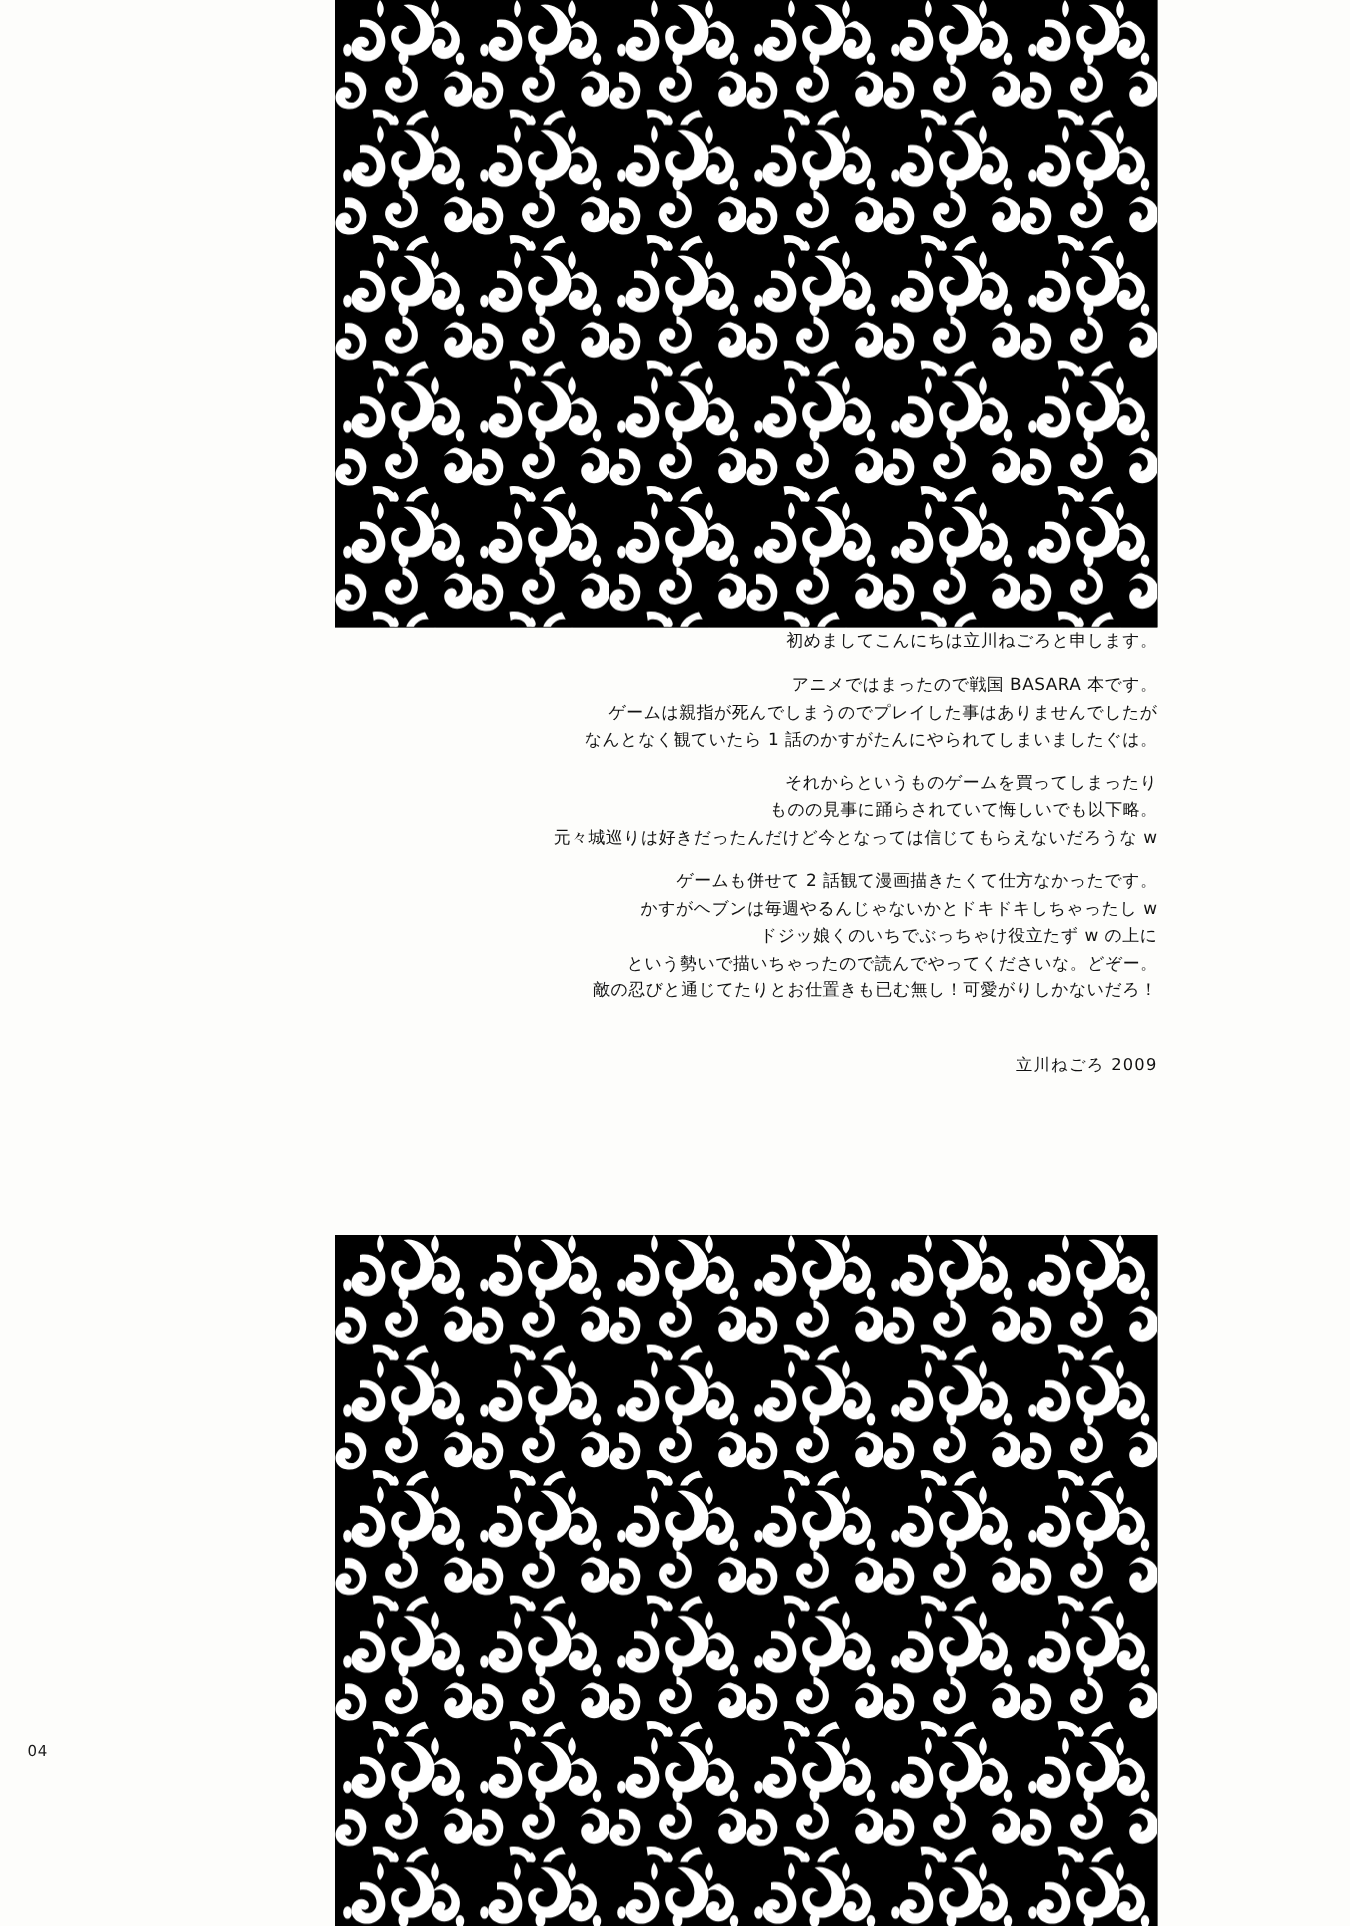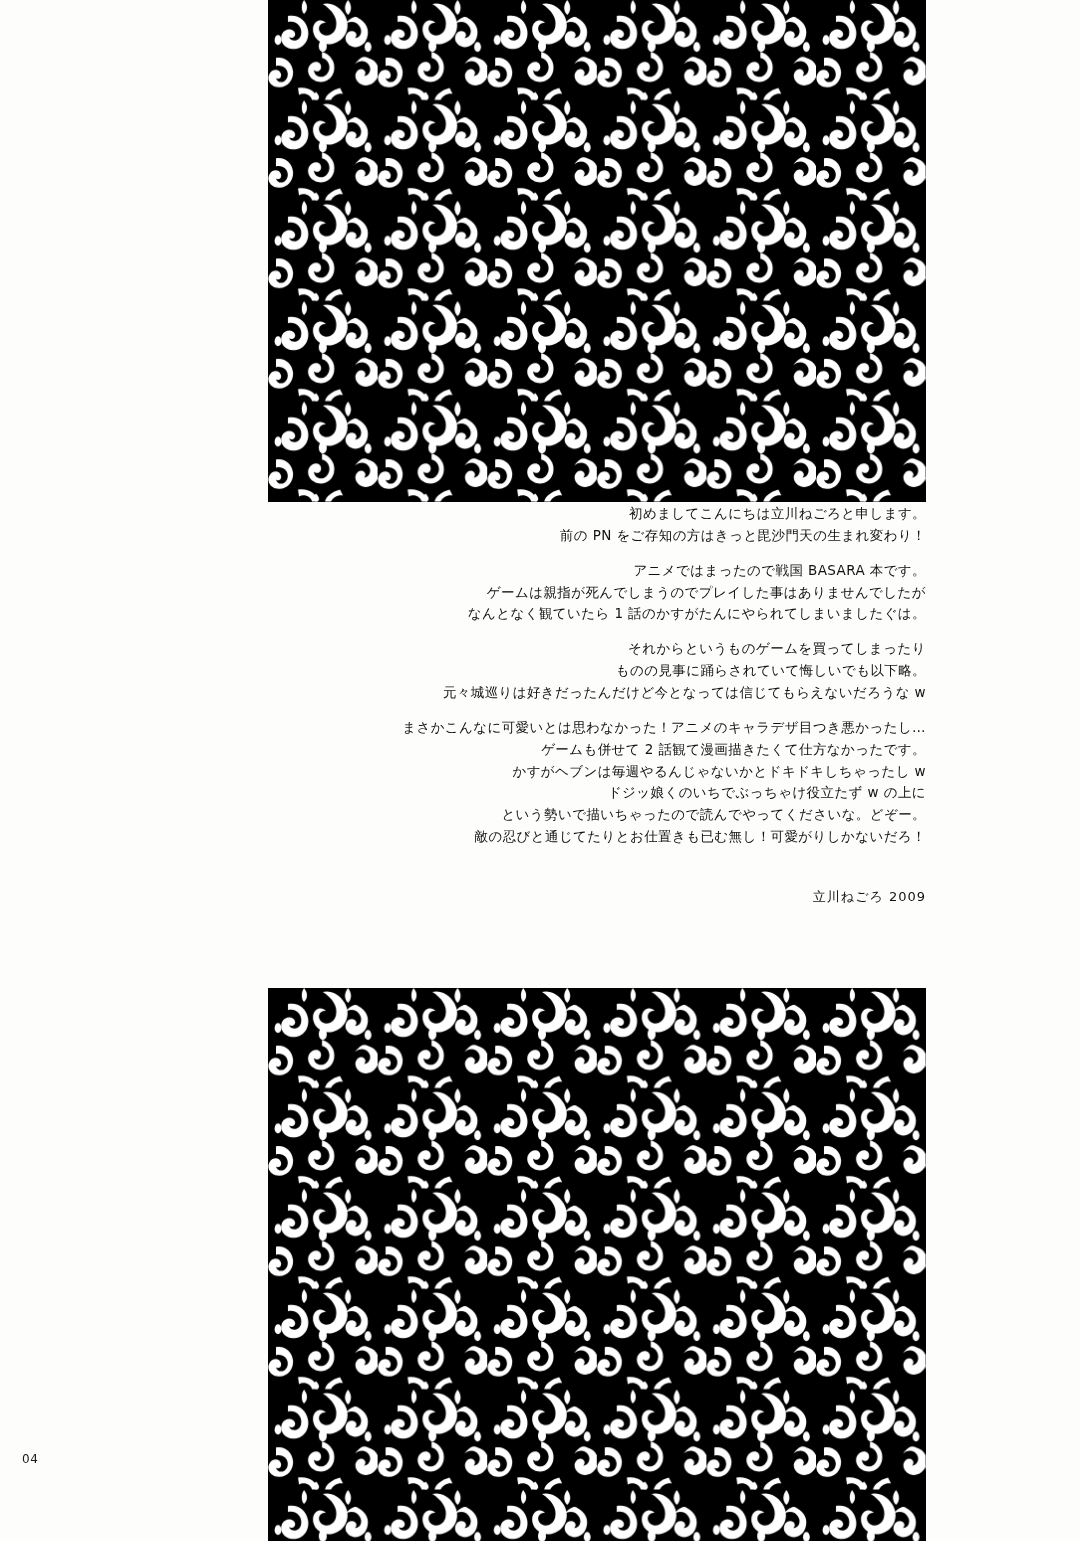--- a/index.html
+++ b/index.html
@@ -73,21 +73,21 @@
   .signature {
     margin-top: 38px;
     font-size: 13px;
     letter-spacing: 1px;
   }
 
   
   .page-number {
     position: absolute;
     left: 22px;
-    top: 1452px;
+    top: 1394px;
     font-size: 12px;
     color: #1a1a1a;
     letter-spacing: 0.5px;
     font-family: "DejaVu Sans", "Liberation Sans", sans-serif;
   }
 </style>
 </head>
 <body>
 
 <div class="page">
@@ -117,37 +117,35 @@
       </defs>
       <rect width="658" height="502" fill="#000"></rect>
       <rect width="658" height="502" fill="url(#damaskA)"></rect>
     </svg>
   </div>
 
   <div class="afterword">
 
     <p>
       <span class="line">初めましてこんにちは立川ねごろと申します。</span>
-      <span class="line">前の PN をご存知の方はきっと毘沙門天の生まれ変わり！</span>
     </p>
 
     <p>
       <span class="line">アニメではまったので戦国 BASARA 本です。</span>
       <span class="line">ゲームは親指が死んでしまうのでプレイした事はありませんでしたが</span>
       <span class="line">なんとなく観ていたら 1 話のかすがたんにやられてしまいましたぐは。</span>
     </p>
 
     <p>
       <span class="line">それからというものゲームを買ってしまったり</span>
       <span class="line">ものの見事に踊らされていて悔しいでも以下略。</span>
       <span class="line">元々城巡りは好きだったんだけど今となっては信じてもらえないだろうな w</span>
     </p>
 
     <p class="last">
-      <span class="line">まさかこんなに可愛いとは思わなかった！アニメのキャラデザ目つき悪かったし…</span>
       <span class="line">ゲームも併せて 2 話観て漫画描きたくて仕方なかったです。</span>
       <span class="line">かすがヘブンは毎週やるんじゃないかとドキドキしちゃったし w</span>
       <span class="line">ドジッ娘くのいちでぶっちゃけ役立たず w の上に</span>
       <span class="line">という勢いで描いちゃったので読んでやってくださいな。どぞー。</span>
       <span class="line">敵の忍びと通じてたりとお仕置きも已む無し！可愛がりしかないだろ！</span>
     </p>
 
     <div class="signature">立川ねごろ 2009</div>
   </div>
 

